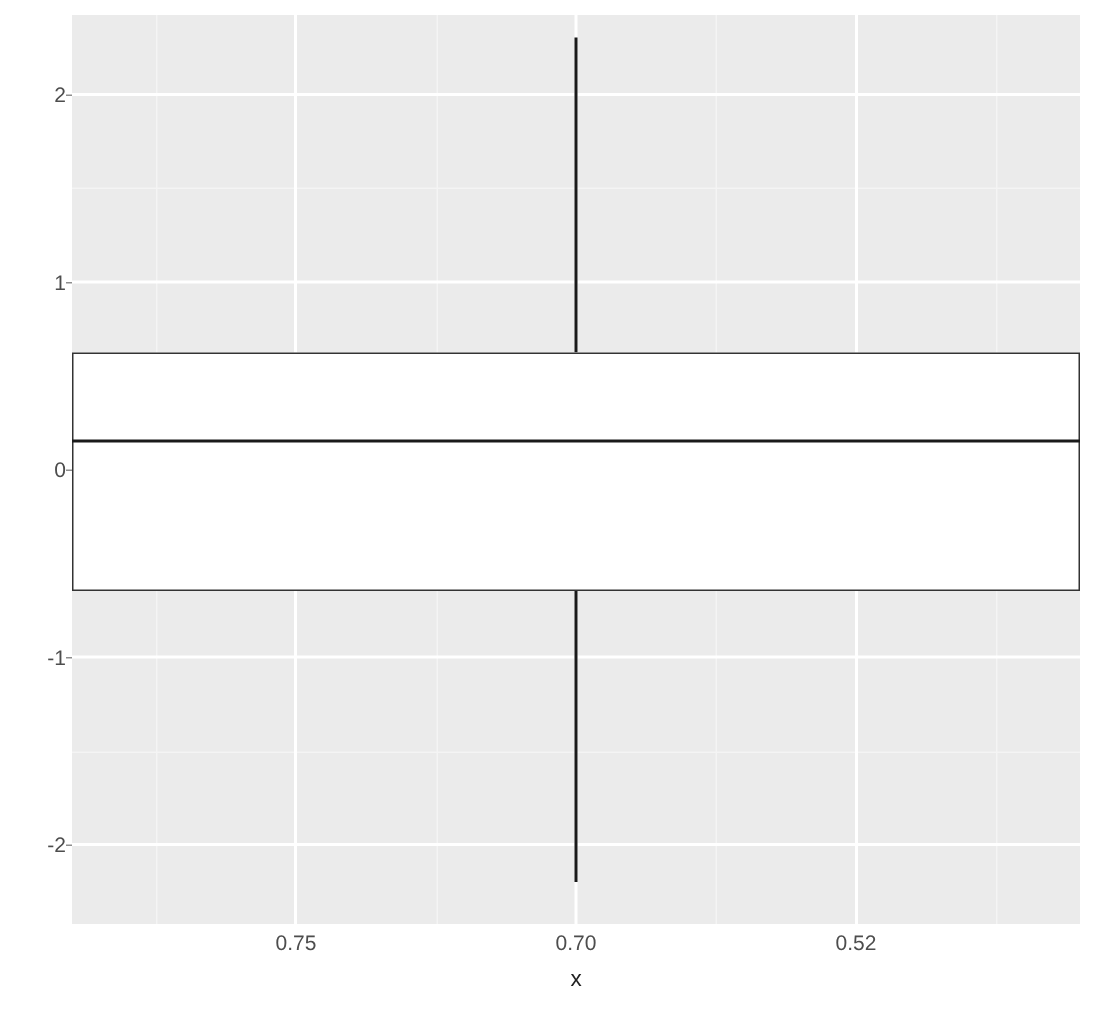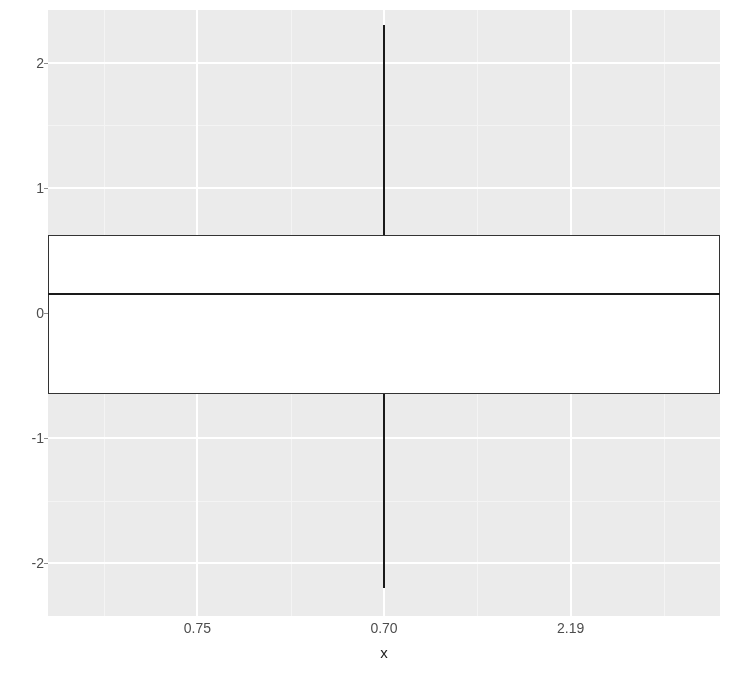--- a/index.html
+++ b/index.html
@@ -111,16 +111,16 @@
       <div class="ytick" style="top: 438.207px;">-1</div>
       <div class="tick-line-y" style="top: 438.207px;"></div>
       <div class="ytick" style="top: 313px;">0</div>
       <div class="tick-line-y" style="top: 313px;"></div>
       <div class="ytick" style="top: 187.793px;">1</div>
       <div class="tick-line-y" style="top: 187.793px;"></div>
       <div class="ytick" style="top: 62.5868px;">2</div>
       <div class="tick-line-y" style="top: 62.5868px;"></div>
       <div class="xtick" style="left: 197.333px;">0.75</div>
       <div class="xtick" style="left: 384px;">0.70</div>
-      <div class="xtick" style="left: 570.667px;">2.19</div>
+      <div class="xtick" style="left: 570.667px;">0.52</div>
     </div>
   <div class="xlabel">x</div>
 </div>
 
 </body></html>

